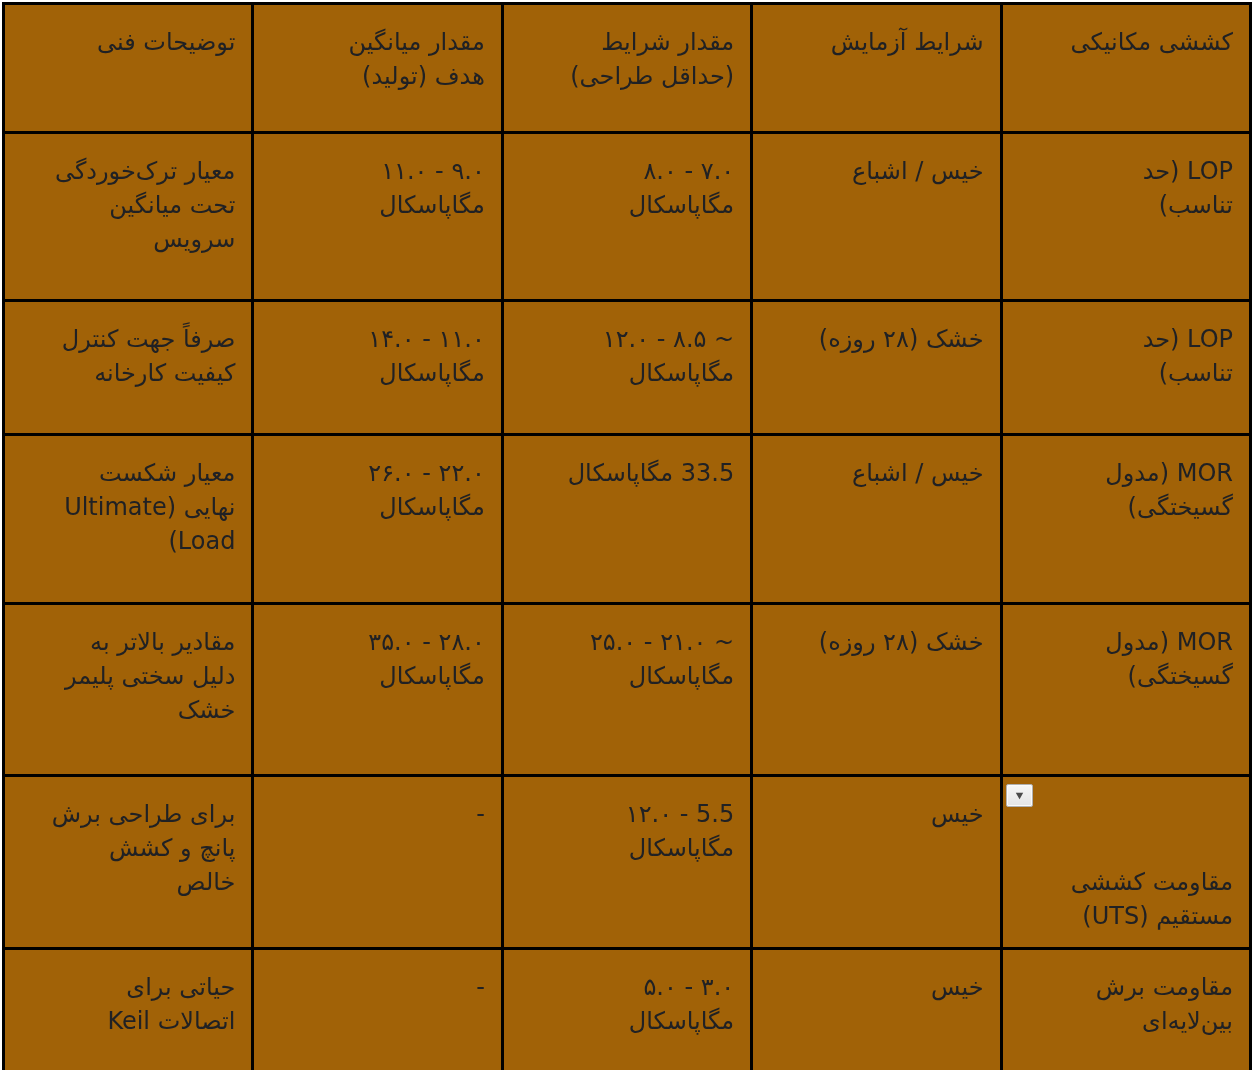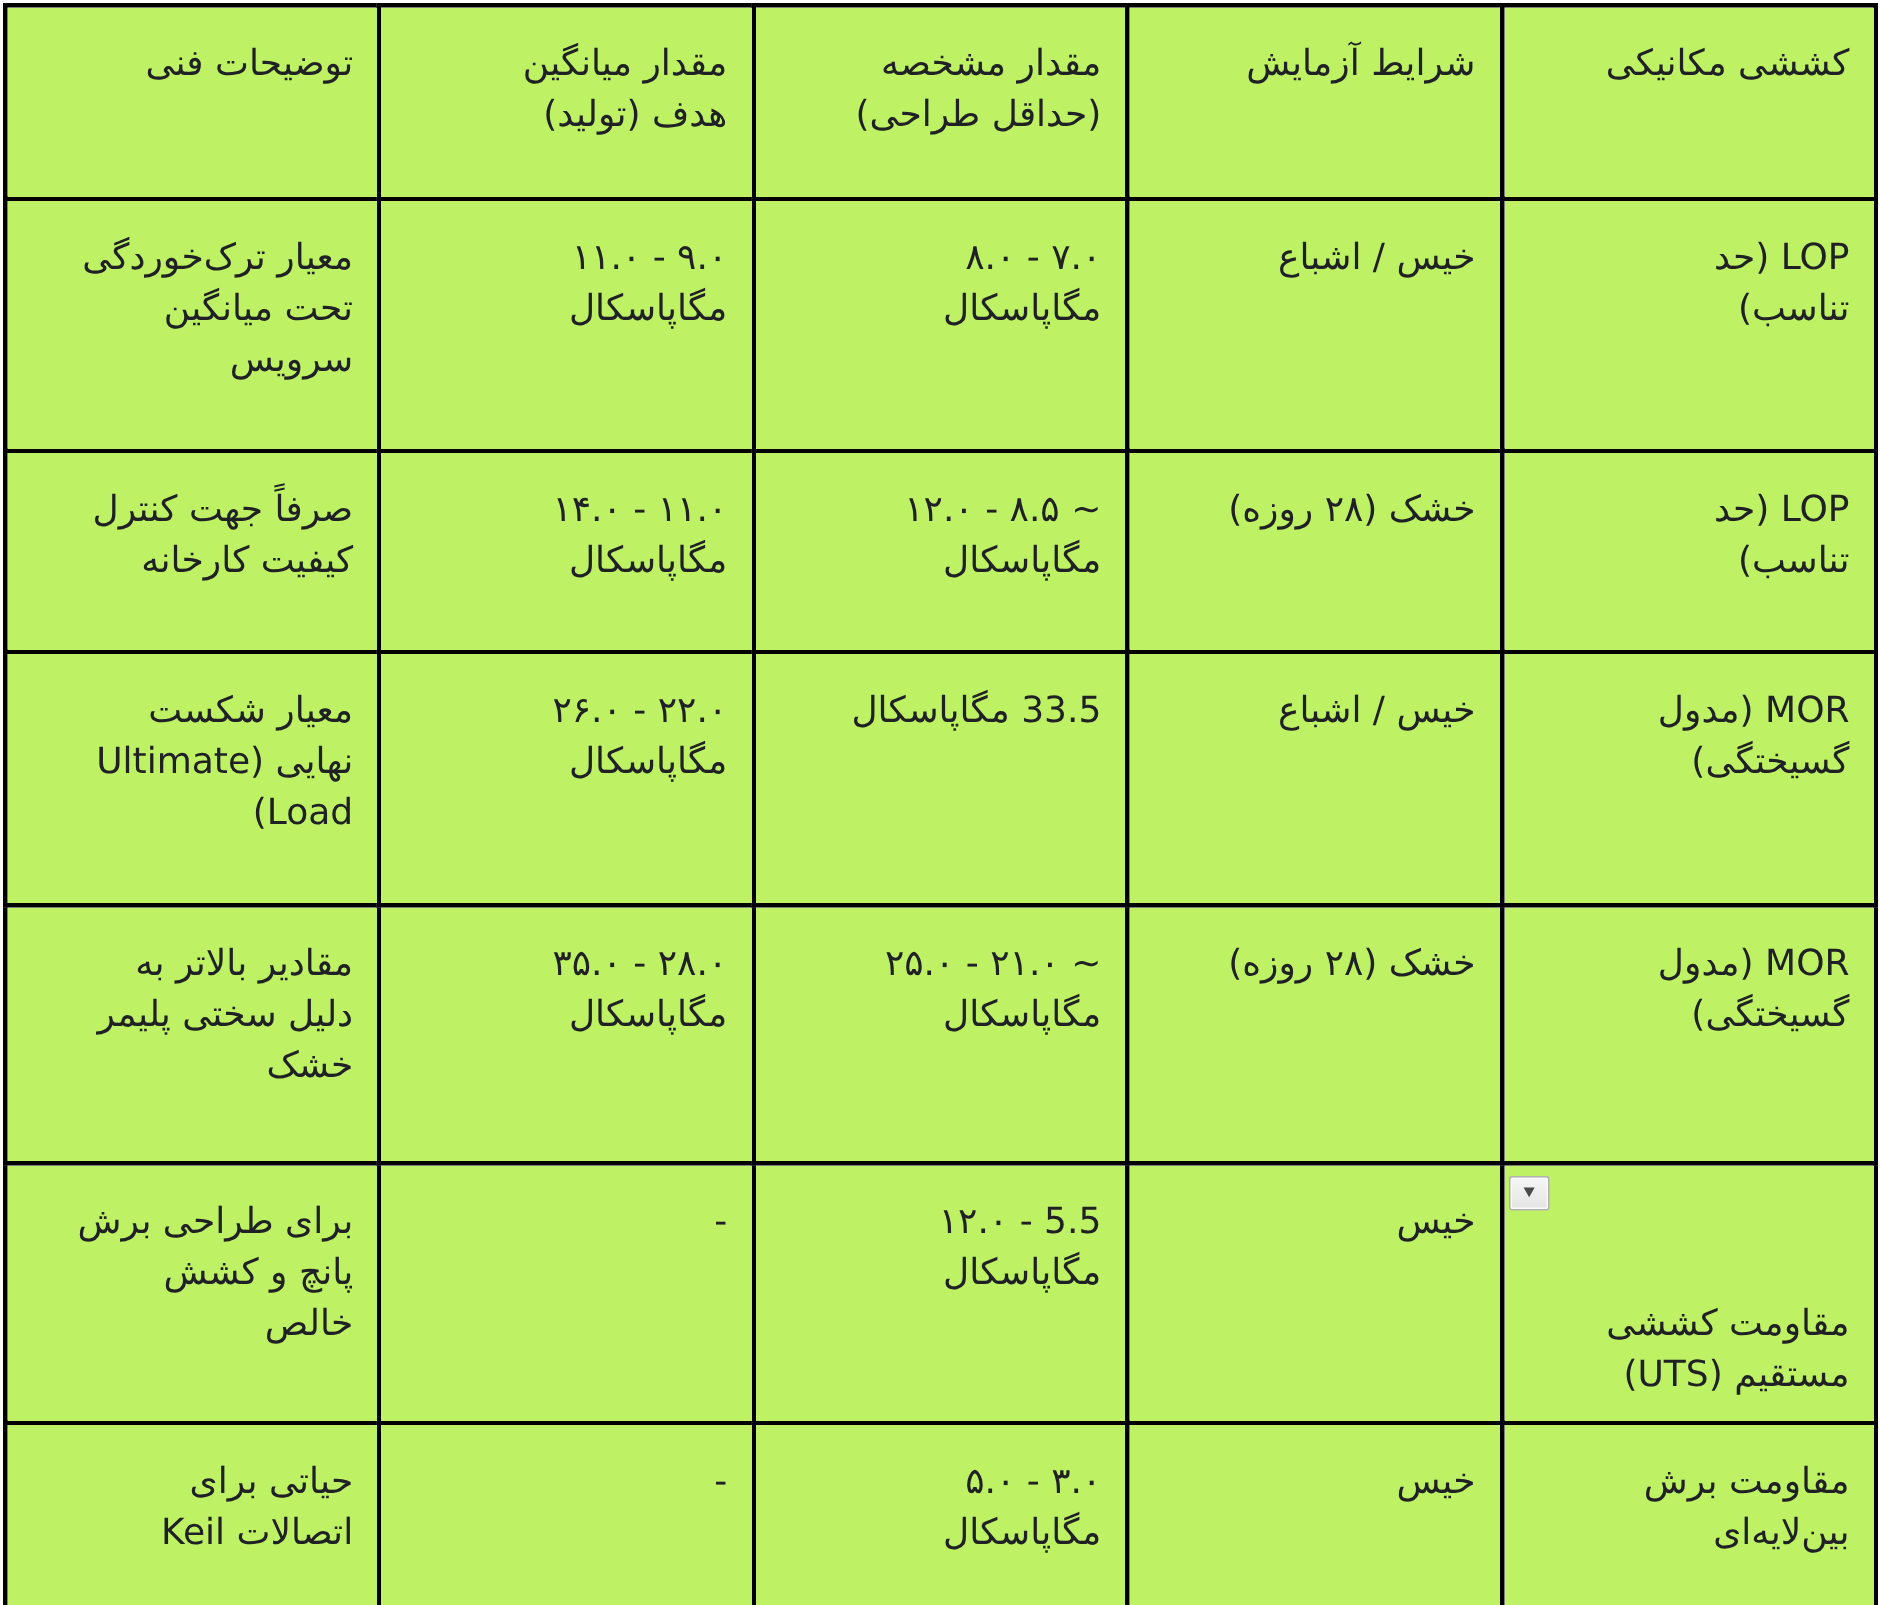--- a/index.html
+++ b/index.html
@@ -15,21 +15,21 @@
     border-collapse: collapse;
     table-layout: fixed;
     width: 1250px;
     margin: 2px 2px 0 0;
     direction: rtl;
   }
   table.specs col { width: 20%; }
   table.specs th,
   table.specs td {
     border: 3px solid #000000;
-    background: #bef264;
+    background: #a16207;
     color: #202124;
     font-size: 24px;
     font-weight: 400;
     line-height: 34px;
     text-align: right;
     vertical-align: top;
     padding: 20px 16px 14px 16px;
     white-space: pre-line;
     overflow: hidden;
     position: relative;
@@ -73,21 +73,21 @@
     <col>
       <col>
       <col>
       <col>
       <col>
   </colgroup>
   <tbody>
     <tr class="h-header">
       <th>کششی مکانیکی</th>
       <th>شرایط آزمایش</th>
-      <th>مقدار مشخصه
+      <th>مقدار شرایط
 (حداقل طراحی)</th>
       <th>مقدار میانگین
 هدف (تولید)</th>
       <th>توضیحات فنی</th>
     </tr>
 
     <tr class="h-r1">
       <td>LOP (حد
 تناسب)</td>
       <td>خیس / اشباع</td>

